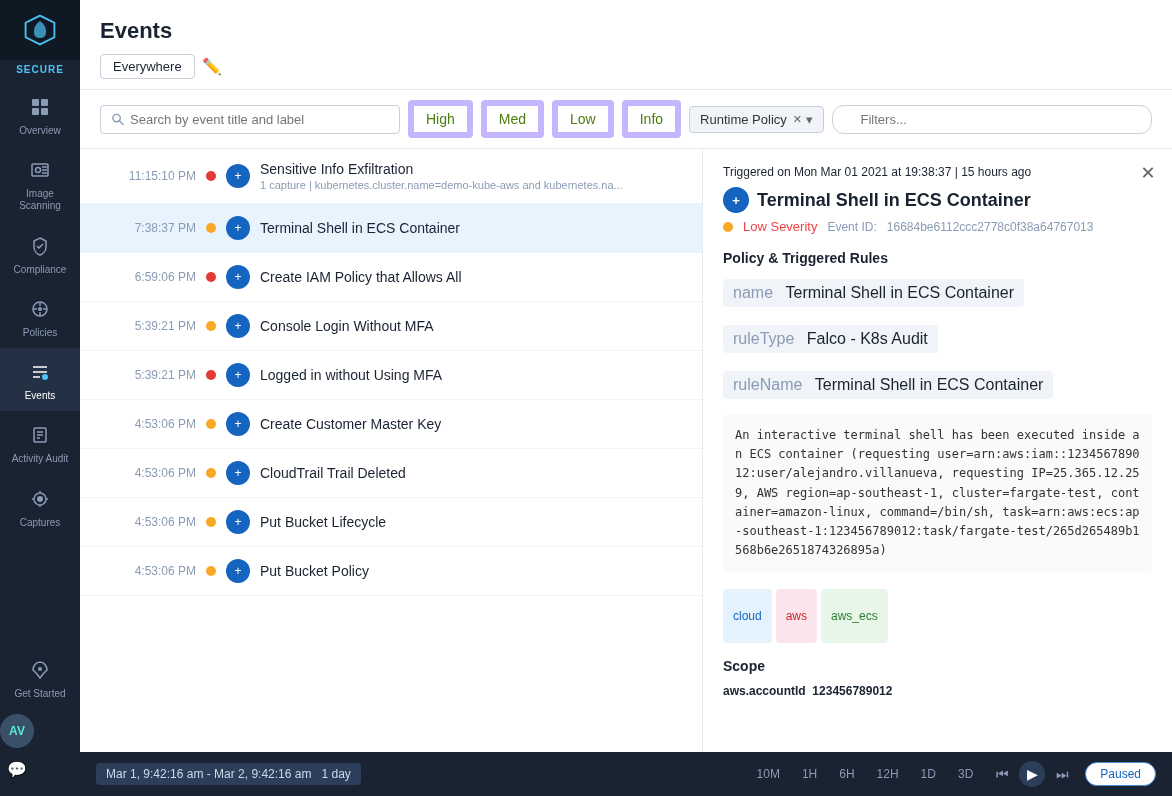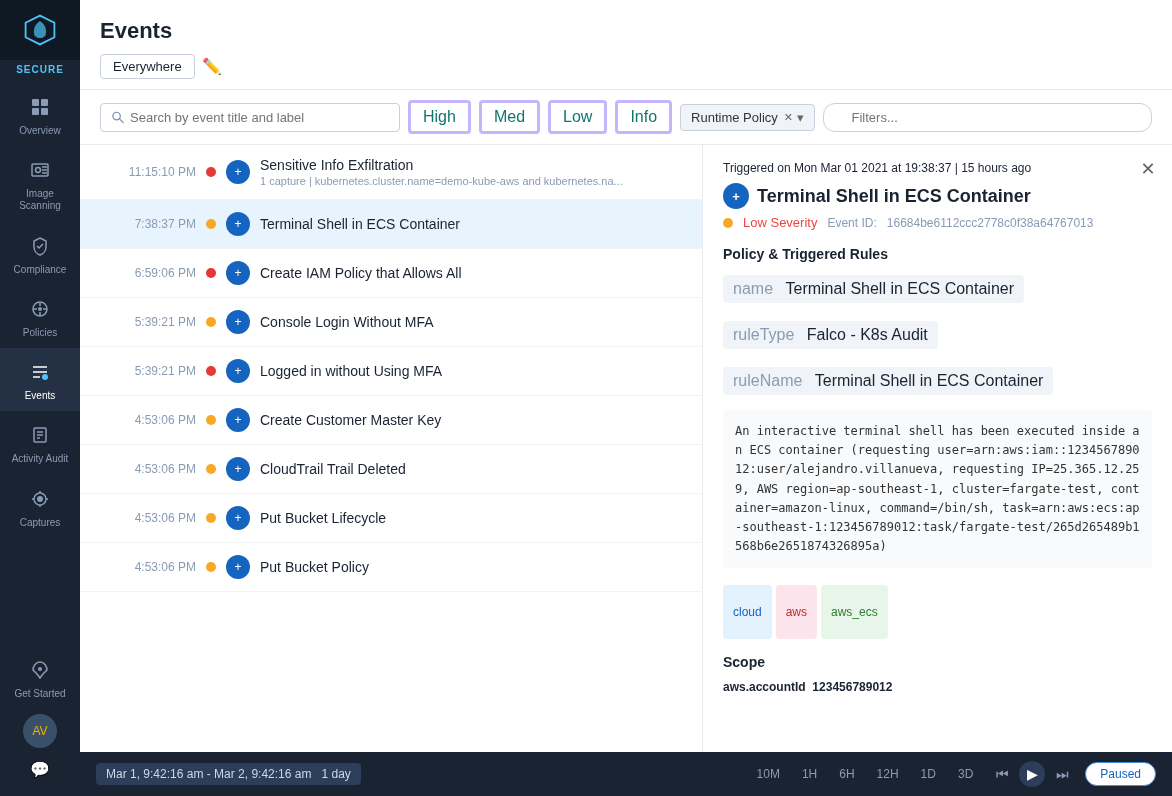--- a/index.html
+++ b/index.html
@@ -43,30 +43,30 @@
       color: #8a9bb5;
       font-size: 10px;
       gap: 4px;
     }
     .sidebar-item.active { background: #243044; color: #ffffff; }
     .sidebar-item .icon { width: 28px; height: 28px; display: flex; align-items: center; justify-content: center; }
     .sidebar-bottom {
       margin-top: auto;
       display: flex;
       flex-direction: column;
-      align-items: center;
+      align-items: flex-start;
       width: 100%;
       padding-bottom: 10px;
       gap: 4px;
     }
     .sidebar-avatar {
       width: 34px; height: 34px; border-radius: 50%;
-      background: #3a5068; color: #eab308;
+      background: #3a5068; color: #5eead4;
       display: flex; align-items: center; justify-content: center;
-      font-size: 12px; font-weight: 400; cursor: pointer;
+      font-size: 12px; font-weight: 700; cursor: pointer;
     }
     .sidebar-chat {
       width: 34px; height: 34px; border-radius: 50%;
       display: flex; align-items: center; justify-content: center;
       cursor: pointer; color: #8a9bb5;
     }
 
     
     .main {
       flex: 1;
@@ -119,26 +119,26 @@
       border-radius: 4px;
       padding: 6px 10px;
       gap: 6px;
       flex: 0 0 300px;
     }
     .search-box input {
       border: none; outline: none; font-size: 13px; color: #8a9bb5;
       background: transparent; width: 100%;
     }
     .filter-btn {
-      border: 3px solid #c4b5fd;
+      border: 6px solid #c4b5fd;
       background: #fff;
       border-radius: 4px;
       padding: 5px 12px;
-      font-size: 16px;
-      color: #0f766e;
+      font-size: 14px;
+      color: #4d7c0f;
       cursor: pointer;
     }
     .runtime-policy-chip {
       display: flex; align-items: center; gap: 4px;
       background: #f0f4f8; border: 1px solid #c8d0dc;
       border-radius: 4px; padding: 5px 10px; font-size: 13px; color: #333;
     }
     .chip-x { cursor: pointer; color: #666; font-size: 11px; margin-left: 2px; }
     .chip-arrow { cursor: pointer; color: #666; }
     .filters-input {

